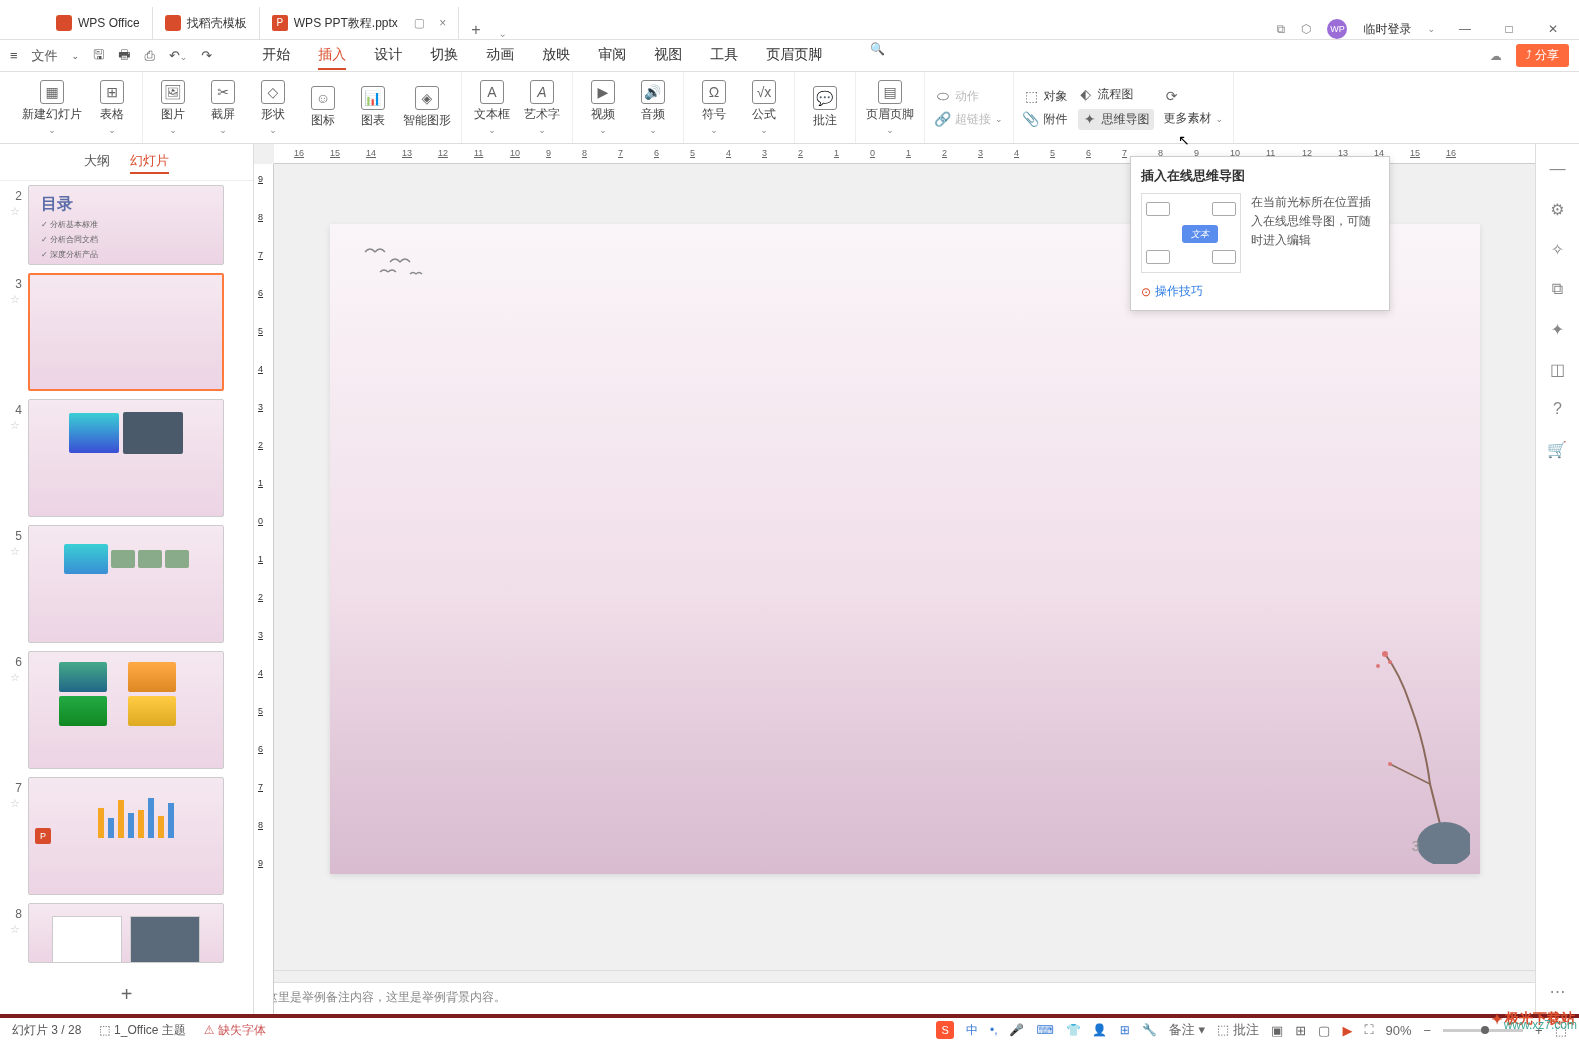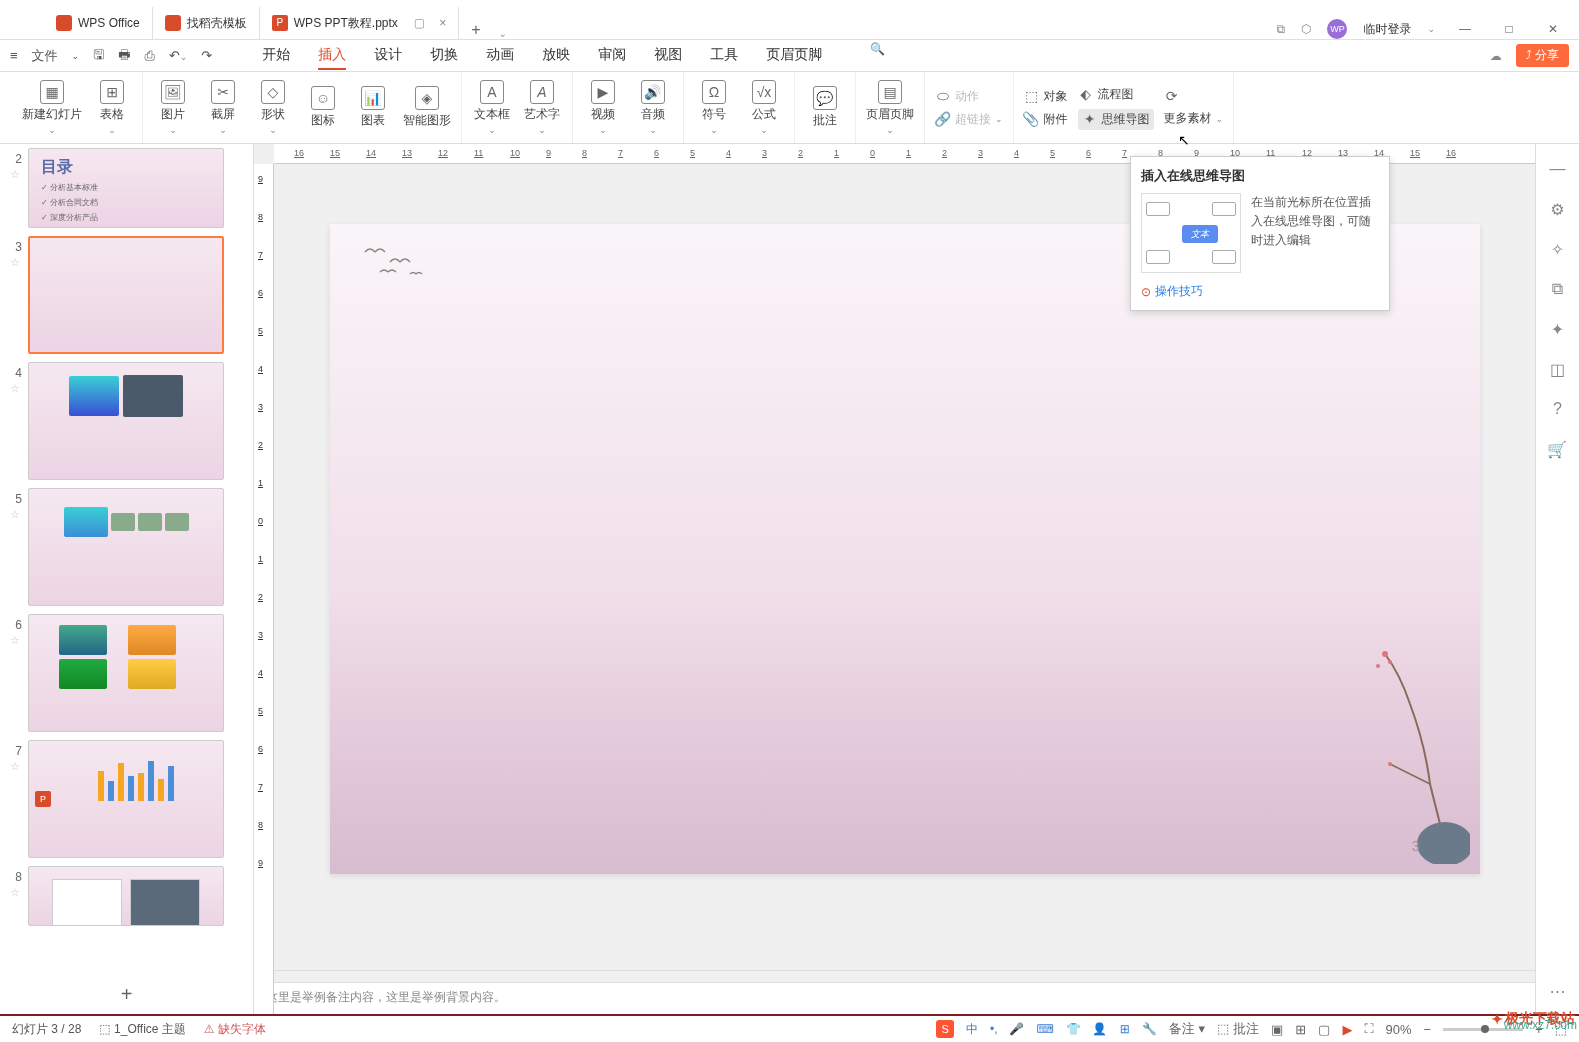--- a/index.html
+++ b/index.html
@@ -76,21 +76,21 @@
 .branch { position: absolute; right: 10px; bottom: 10px; width: 180px; height: 220px; }
 .slide-num { position: absolute; right: 60px; bottom: 20px; font-size: 14px; color: #999;}
 .notes-area { height: 32px; background: #fff; border-top: 1px solid #ddd; padding: 6px 12px; font-size: 12px; color: #888;}
 .hscrollbar { height: 12px; background: #f0f0f0; border-top: 1px solid #ddd;}
 
 
 .right-sidebar { width: 44px; background: #fff; border-left: 1px solid #ddd; display: flex; flex-direction: column; align-items: center; gap: 20px; padding-top: 16px;}
 .side-icon { width: 20px; height: 20px; color: #888; font-size: 16px; cursor: pointer; text-align:center;}
 
 
-.statusbar { height: 28px; background: #fff; border-top: 2px solid #7f1d1d; display: flex; align-items: center; padding: 0 12px; font-size: 12px; color: #555; gap: 18px;}
+.statusbar { height: 28px; background: #fff; border-top: 4px solid #7f1d1d; display: flex; align-items: center; padding: 0 12px; font-size: 12px; color: #555; gap: 18px;}
 .status-right { margin-left: auto; display: flex; align-items: center; gap: 12px;}
 .status-icon { font-size: 13px; color: #666; cursor: pointer;}
 .sogou-icon { width: 18px; height: 18px; background: #ff5533; border-radius: 3px; color:#fff; font-size:11px; text-align:center; line-height:18px;}
 .zoom-slider { width: 80px; height: 3px; background: #ccc; position: relative;}
 .zoom-thumb { width: 8px; height: 8px; background: #666; border-radius: 50%; position: absolute; left: 38px; top: -3px;}
 .watermark { position: fixed; right: 2px; bottom: 10px; font-size: 12px; color: #4a9; }
 .watermark-brand { position: fixed; right: 4px; bottom: 14px; font-size: 14px; color: #d94c2b; font-weight:bold; display:flex; align-items:center; gap:2px;}
 
 .thumb-content-toc { padding: 8px 12px; }
 .thumb-content-toc .title { font-size: 16px; color: #5b6ca8; font-weight: bold;}
@@ -320,20 +320,24 @@
   </div>
   <div class="tooltip-link">
       <span>操作技巧</span>
     </div>
 </div>
 <span class="cursor-arrow" style="left:1178px; top:132px;">↖</span>
 
 <div class="workspace">
 
   <div class="left-panel">
+    <div class="panel-tabs">
+      <span class="panel-tab">大纲</span>
+      <span class="panel-tab active">幻灯片</span>
+    </div>
     <div class="thumbs">
       <div class="thumb-row">
         <div style="display:flex;flex-direction:column;align-items:center;">
             <span class="thumb-num">2</span>
             <span class="thumb-star">☆</span>
           </div>
         <div class="thumb" style="height:80px;">
           <div class="thumb-content-toc">
             <div class="title">目录</div>
             <div class="item">✓ 分析基本标准</div>

